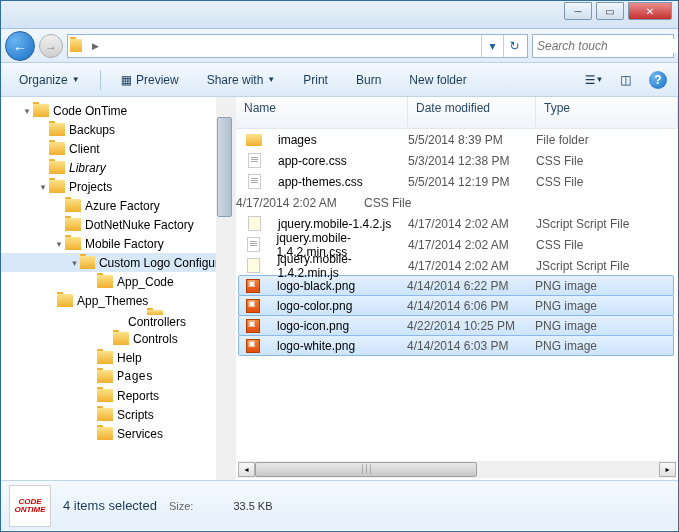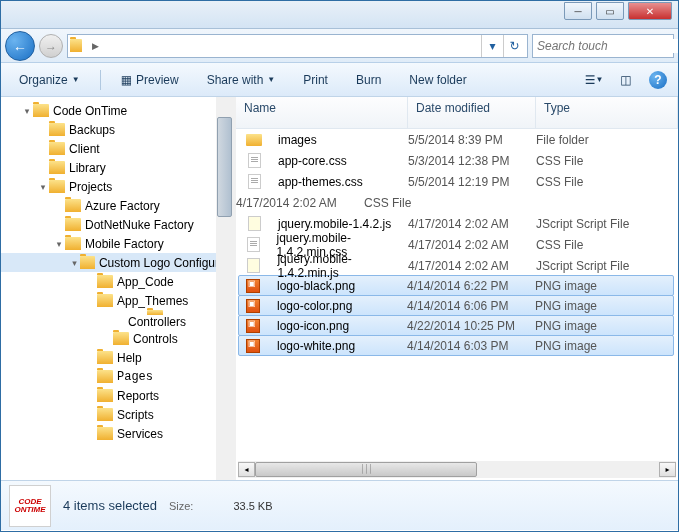--- a/index.html
+++ b/index.html
@@ -132,21 +132,21 @@
       <div class="tree-item" style="padding-left: 36px;">
         <span class="tree-toggle"></span>
         <span class="folder-icon"></span>
         <span>Backups</span>
       </div>
       <div class="tree-item" style="padding-left: 36px;">
         <span class="tree-toggle"></span>
         <span class="folder-icon"></span>
         <span>Client</span>
       </div>
-      <div class="tree-item" style="padding-left: 36px;">
+      <div class="tree-item" style="padding-left: 36px; font-style: italic;">
         <span class="tree-toggle"></span>
         <span class="folder-icon"></span>
         <span>Library</span>
       </div>
       <div class="tree-item" style="padding-left: 36px;">
         <span class="tree-toggle">▾</span>
         <span class="folder-icon"></span>
         <span>Projects</span>
       </div>
       <div class="tree-item" style="padding-left: 52px;">
@@ -167,21 +167,21 @@
       <div class="tree-item selected" style="padding-left: 68px;">
         <span class="tree-toggle">▾</span>
         <span class="folder-icon"></span>
         <span>Custom Logo Configurat</span>
       </div>
       <div class="tree-item" style="padding-left: 84px;">
         <span class="tree-toggle"></span>
         <span class="folder-icon"></span>
         <span>App_Code</span>
       </div>
-      <div class="tree-item" style="padding-left: 84px;">
+      <div class="tree-item" style="padding-left: 44px;">
         <span class="tree-toggle"></span>
         <span class="folder-icon"></span>
         <span>App_Themes</span>
       </div>
       <div class="tree-item" style="padding-left: 84px; flex-direction: column;">
         <span class="tree-toggle"></span>
         <span class="folder-icon"></span>
         <span>Controllers</span>
       </div>
       <div class="tree-item" style="padding-left: 84px; margin-left: 16px;">

